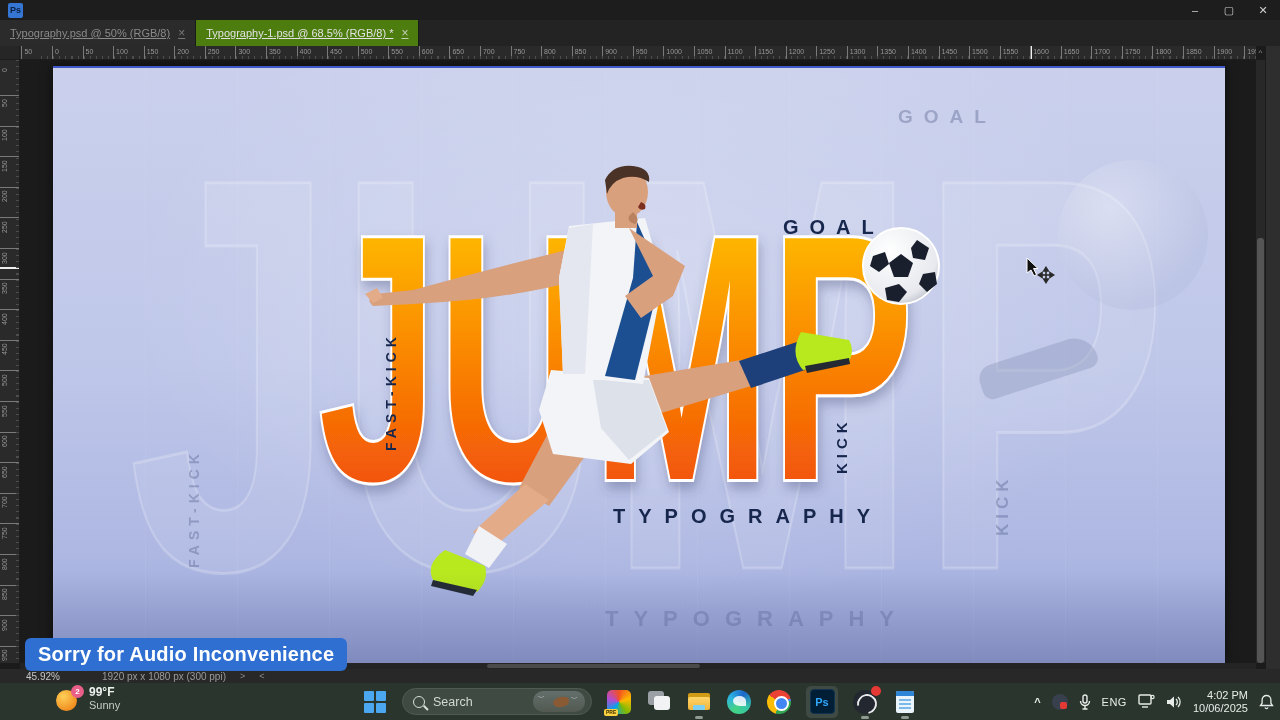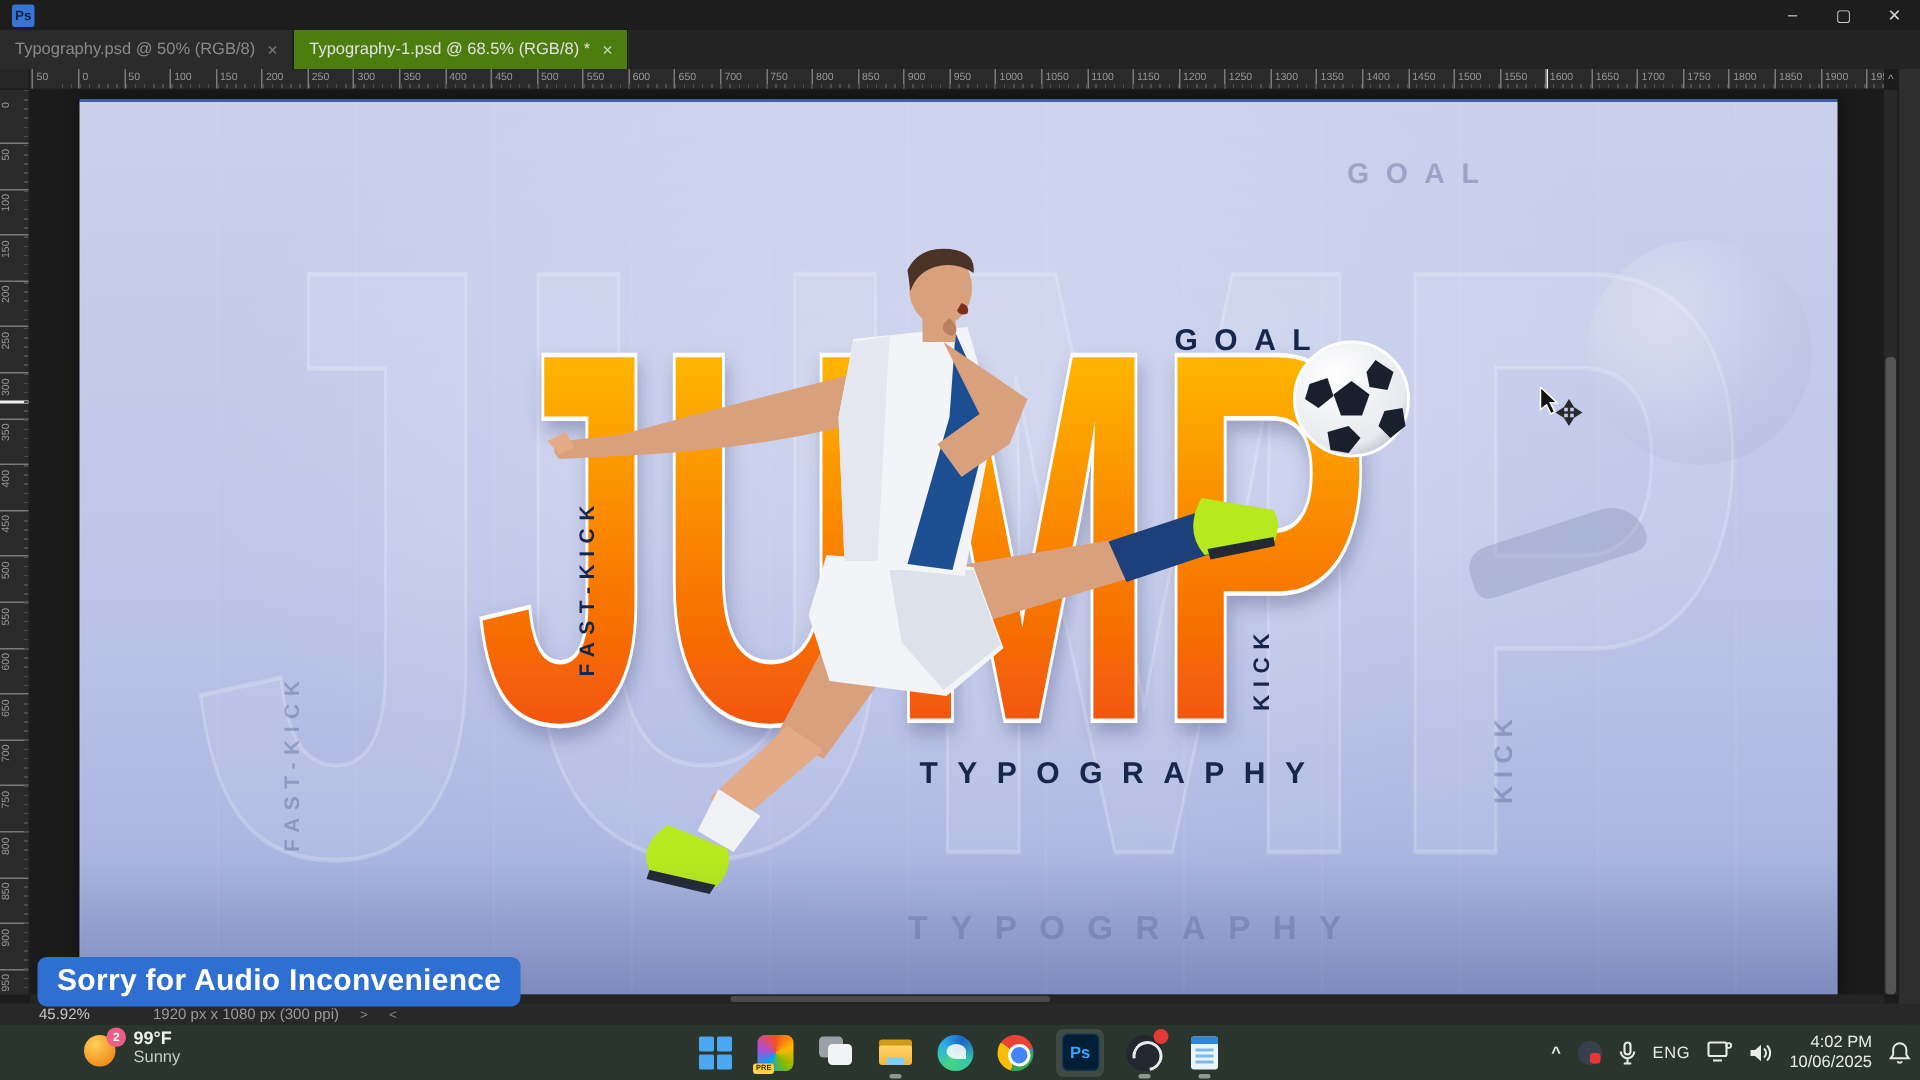--- a/index.html
+++ b/index.html
@@ -15,21 +15,21 @@
   #menubar-items { display:flex; margin-left:14px; }
   .menu-item { color:#d6d6d6; font-size:11.5px; padding:0 9px; line-height:20px; cursor:default; }
   #win-controls { margin-left:auto; display:flex; }
   .win-btn { width:34px; height:20px; color:#cfcfcf; font-size:11px; display:flex;
              align-items:center; justify-content:center; }
 
   
   #tabbar { position:absolute; left:0; top:20px; width:1280px; height:26px;
             background:#232323; display:flex; align-items:stretch; z-index:49; }
   .doc-tab { display:flex; align-items:center; padding:0 10px; font-size:11px;
-             border-right:1px solid #1a1a1a; white-space:nowrap; }
+             border-right:1px solid #1a1a1a; white-space:nowrap;text-decoration:underline; }
   .doc-tab.inactive { background:#2b2b2b; color:#8a8a8a; }
   .doc-tab.active { background:#4d7c0f; color:#e2e2e2; }
   .tab-close { margin-left:8px; font-size:12px; opacity:.8; }
 
   
   #ruler-corner { position:absolute; left:0; top:46px; width:20px; height:14px; background:#262626;
                   border-right:1px solid #1d1d1d; border-bottom:1px solid #1d1d1d; z-index:40;}
   #ruler-h { position:absolute; left:20px; top:46px; width:1236px; height:14px; background:#2a2a2a;
              border-bottom:1px solid #1d1d1d; overflow:hidden; z-index:40; }
   #ruler-h::after { content:""; position:absolute; left:21px; right:0; bottom:0; height:3px;
@@ -432,20 +432,29 @@
   <div id="task-center">
     <div class="tb-icon">
       <div id="start-icon">
           <div></div>
           <div></div>
           <div></div>
           <div></div>
         </div>
     </div>
 
+    <div id="search-pill">
+      <div class="mag"></div>
+      <div class="stext">Search</div>
+      <div id="search-scene">
+        <span class="b1">﹀</span>
+          <div class="squirrel"></div>
+          <span class="b2">﹀</span>
+      </div>
+    </div>
 
     <div class="tb-icon">
       <div id="m365-icon">
         <div class="badge">PRE</div>
       </div>
     </div>
 
     <div class="tb-icon" id="taskview-icon">
       <div class="back"></div>
       <div class="front"></div>

